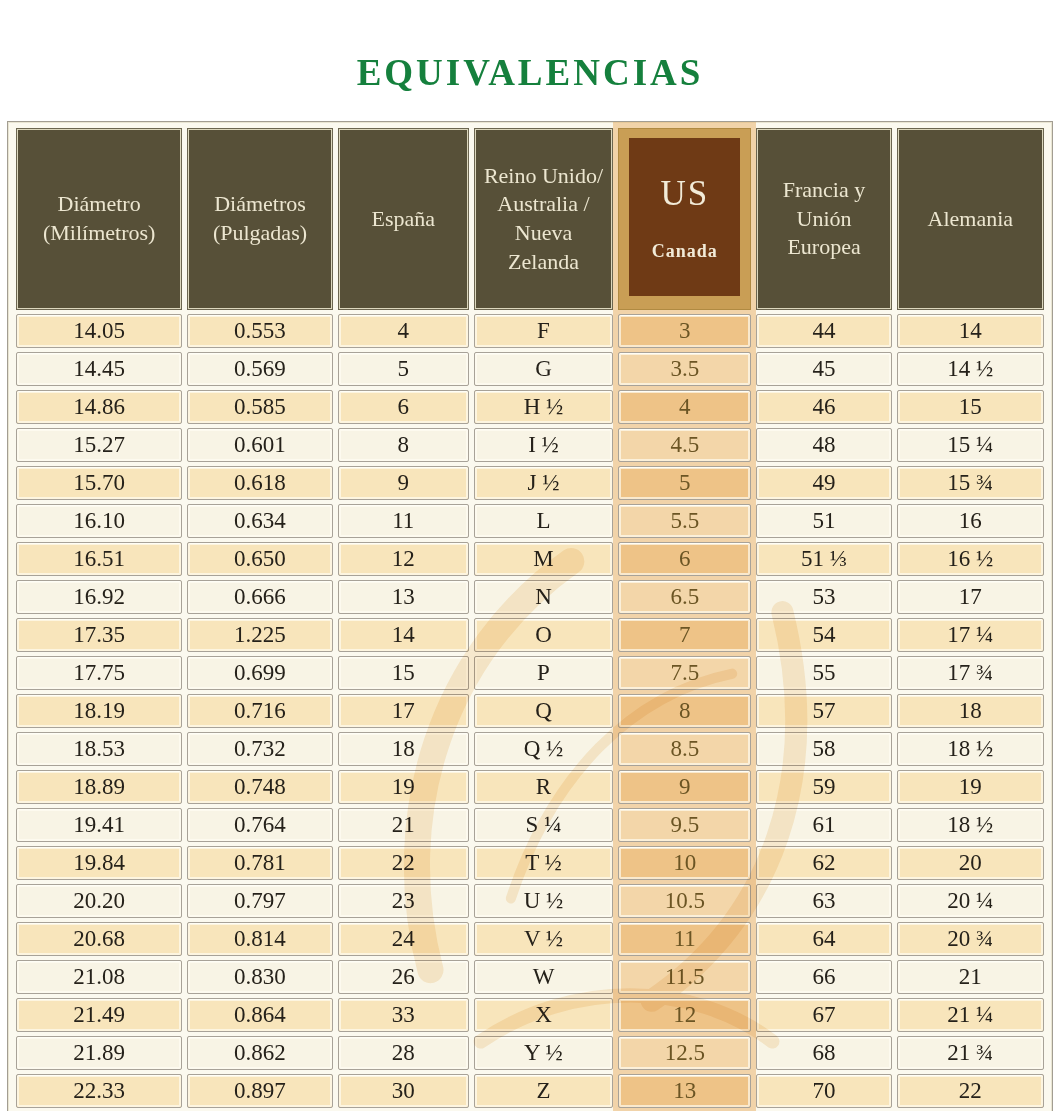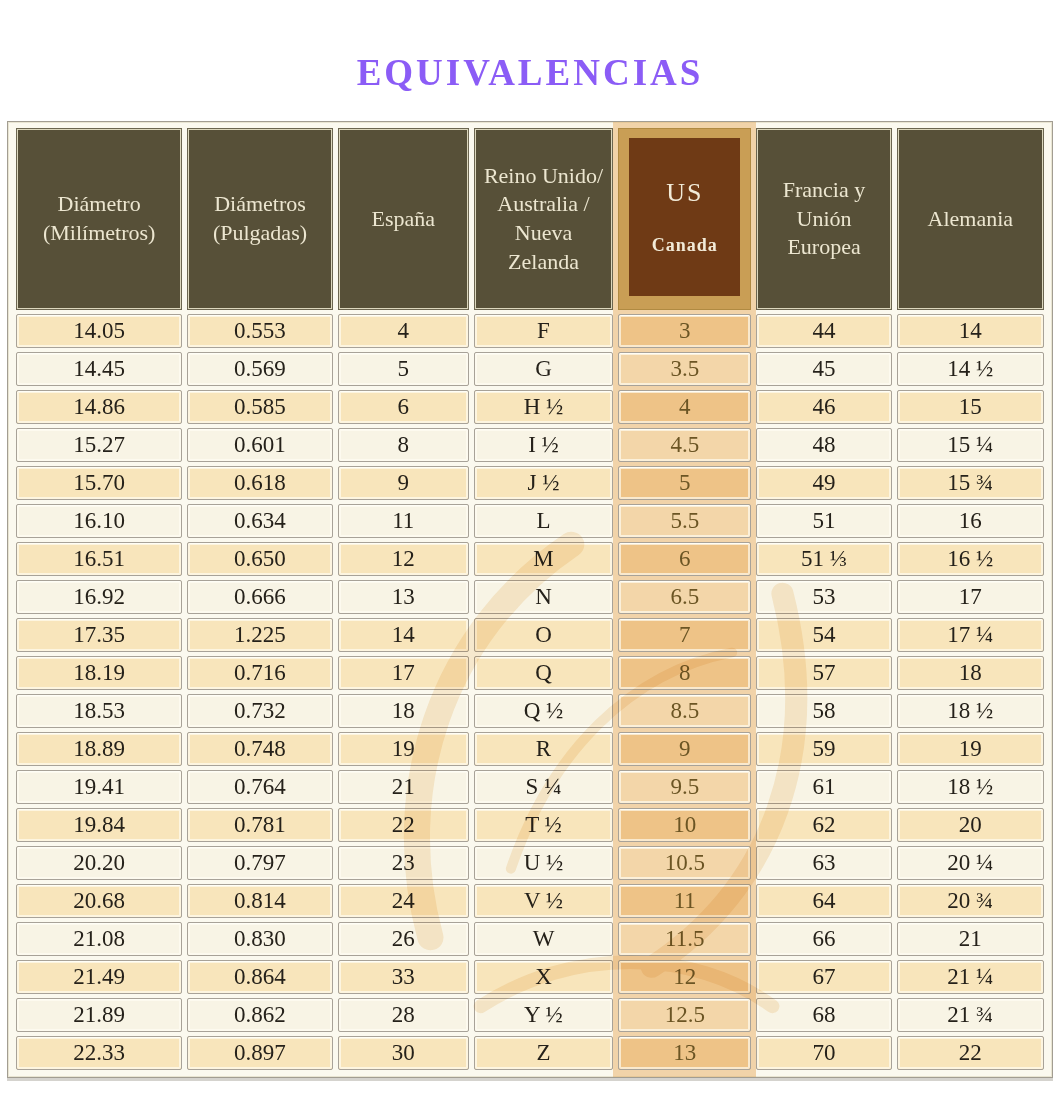--- a/index.html
+++ b/index.html
@@ -15,21 +15,21 @@
     position: relative;
     overflow: hidden;
   }
   h1.title {
     margin: 54px 0 0 0;
     text-align: center;
     font-size: 37px;
     line-height: 1;
     letter-spacing: 3px;
     font-weight: bold;
-    color: #8b5cf6;
+    color: #15803d;
   }
   .table-wrap {
     position: relative;
     margin: 30px auto 0 auto;
     width: 1038px;
     background: #fbf9ef;
     border: 1px solid #a29d92;
     box-shadow: 0 3px 0 rgba(162,157,146,0.45), inset 0 0 0 1px #e9e5d2;
     padding: 2px 3px 3px 3px;
   }
@@ -73,21 +73,21 @@
     background: #6f3a15;
     min-height: 138px;
     height: 100%;
     display: flex;
     flex-direction: column;
     align-items: center;
     justify-content: center;
     gap: 24px;
     color: #f2ebd8;
   }
-  .us-line1 { font-size: 26px; letter-spacing: 2px; }
+  .us-line1 { font-size: 35px; letter-spacing: 2px; }
   .us-line2 { font-size: 18px; font-weight: bold; letter-spacing: 1px; }
   td {
     height: 32px;
     text-align: center;
     font-size: 23px;
     color: #25211a;
     border: 1px solid #a8a298;
     border-radius: 2px;
     box-shadow: inset 0 1px 0 #fffef6, inset 0 0 0 2px rgba(255,253,244,0.65);
     padding: 0 4px;
@@ -220,20 +220,29 @@
           </tr>
           <tr class="alt">
             <td>17.35</td>
             <td>1.225</td>
             <td>14</td>
             <td>O</td>
             <td class="us-col">7</td>
             <td>54</td>
             <td>17 ¼</td>
           </tr>
+          <tr class="plain">
+            <td>17.75</td>
+            <td>0.699</td>
+            <td>15</td>
+            <td>P</td>
+            <td class="us-col">7.5</td>
+            <td>55</td>
+            <td>17 ¾</td>
+          </tr>
           <tr class="alt">
             <td>18.19</td>
             <td>0.716</td>
             <td>17</td>
             <td>Q</td>
             <td class="us-col">8</td>
             <td>57</td>
             <td>18</td>
           </tr>
           <tr class="plain">

